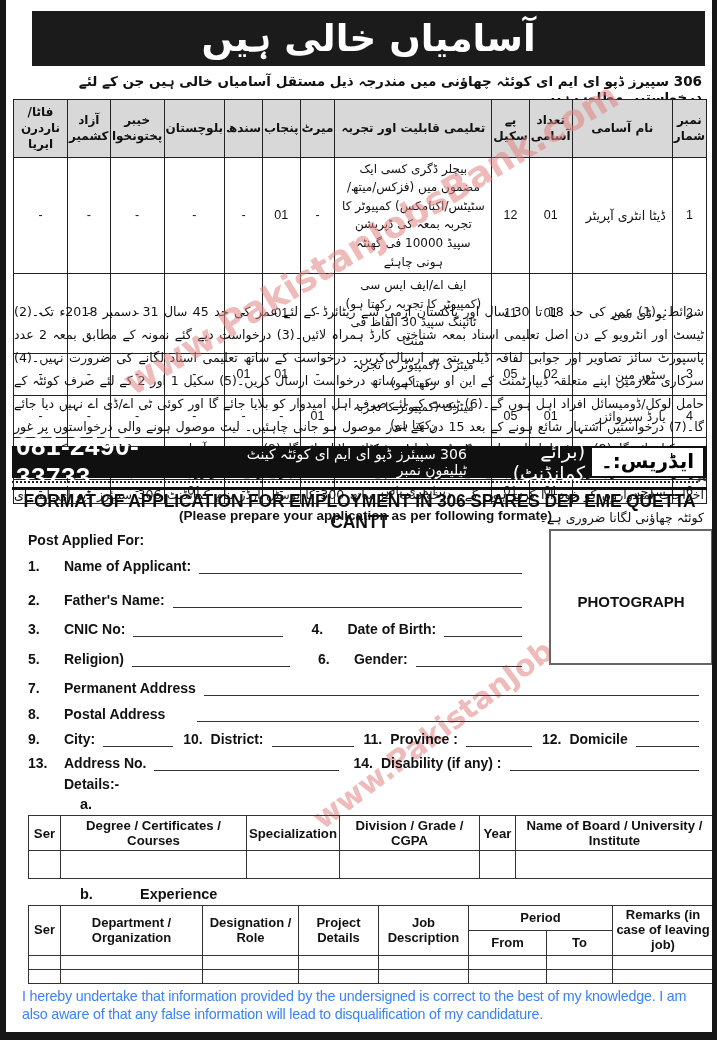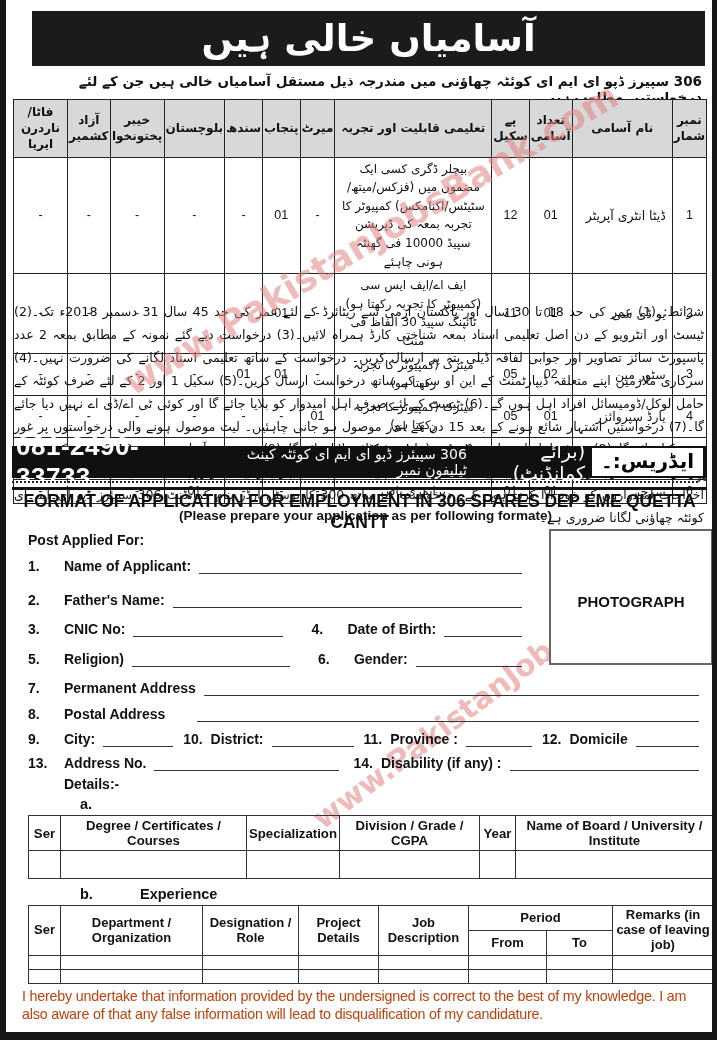--- a/index.html
+++ b/index.html
@@ -82,21 +82,21 @@
   .sec-row { display:flex; margin-left:68px; margin-top:4px; font-size:14.5px; }
   .sec-letter { width:60px; flex:none; }
 
   table.sub { border-collapse:collapse; margin:3px 8px 0 16px; width:686px; }
   table.sub th, table.sub td { border:1.6px solid #333; text-align:center; vertical-align:middle; }
   table.sub th { font-size:13.2px; font-weight:bold; padding:2px 2px; line-height:1.15; }
   table.acad td { height:28px; }
   table.exp td { height:14px; }
   table.exp th { font-size:13px; }
 
-  .undertaking { margin:4px 8px 16px 10px; font-size:14.3px; font-weight:normal; color:#c2410c;
+  .undertaking { margin:4px 8px 16px 10px; font-size:14.3px; font-weight:normal; color:#3b82f6;
                  line-height:1.22; letter-spacing:-0.2px; }
   .sig-block { width:340px; margin-left:auto; margin-right:12px; margin-top:4px;
                font-weight:normal; font-size:15px; color:#222; }
   .sig-row { display:flex; justify-content:flex-end; align-items:flex-end; margin-top:6px; }
 </style>
 </head>
 <body>
 
 <div class="page">
 

